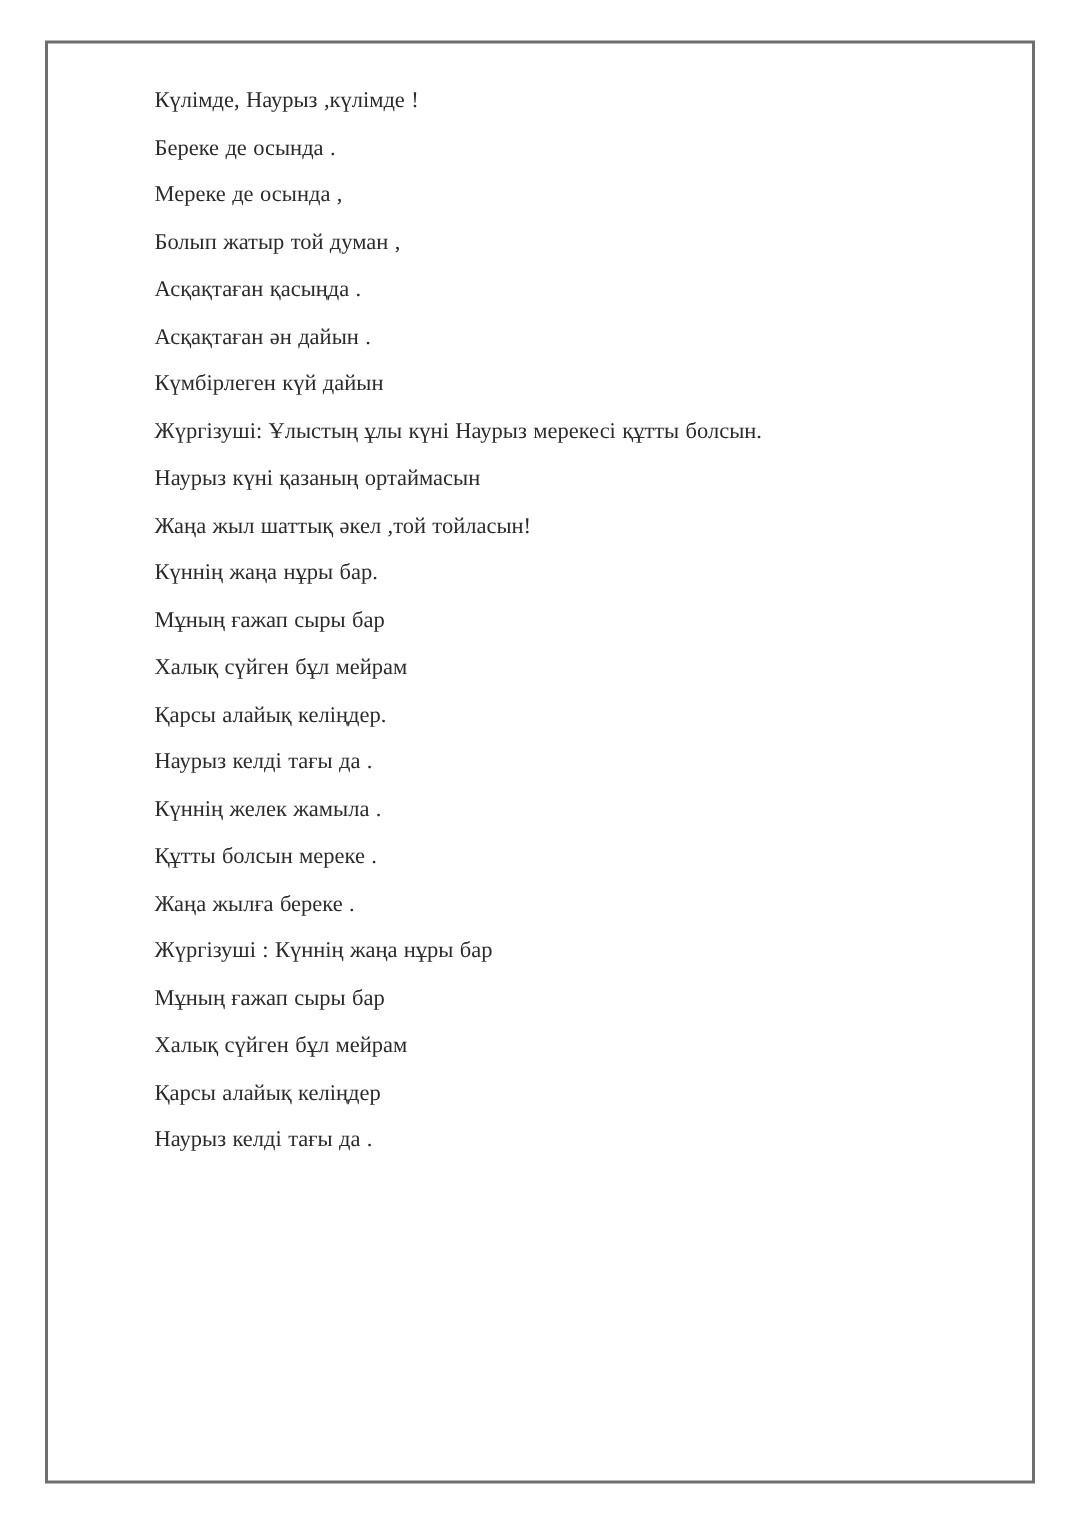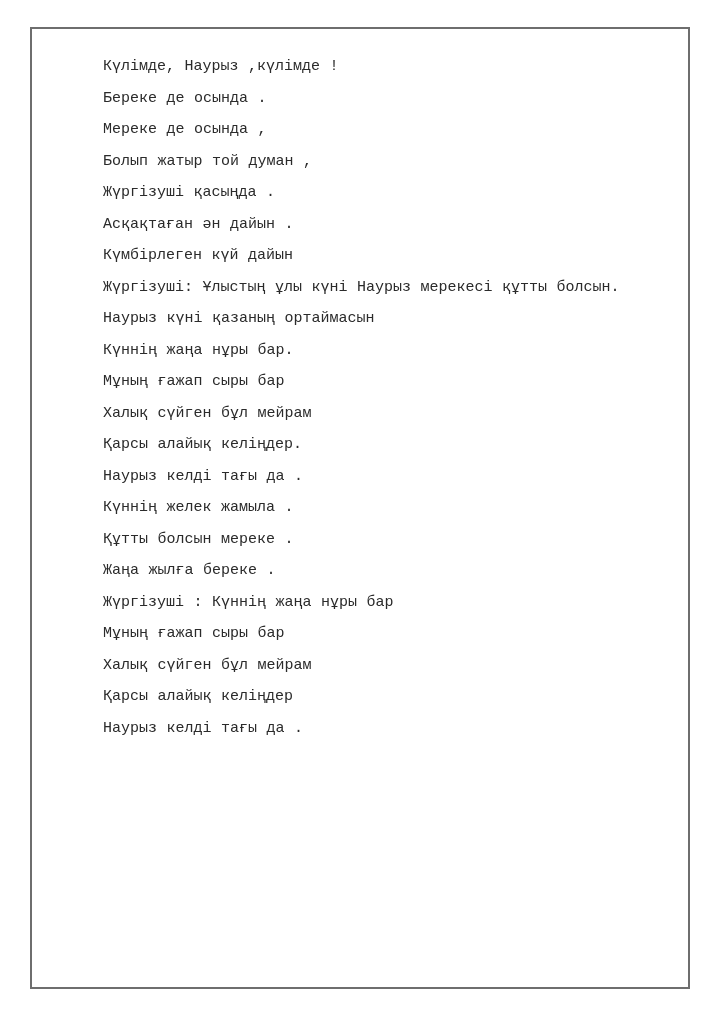--- a/index.html
+++ b/index.html
@@ -8,21 +8,21 @@
     background: #ffffff;
     width: 724px;
     height: 1024px;
     overflow: hidden;
   }
   .canvas {
     position: relative;
     width: 724px;
     height: 1024px;
     background: #ffffff;
-    font-family: Liberation Mono, monospace;
+    font-family: Liberation Serif, serif;
   }
   .page-frame {
     position: absolute;
     left: 30px;
     top: 27px;
     width: 660px;
     height: 962px;
     border: 2px solid #6e6e6e;
     background: #ffffff;
     box-sizing: border-box;
@@ -47,25 +47,26 @@
 <body>
 
 <div class="canvas">
   <div class="page-frame"></div>
   <div class="doc-content">
 
   <p class="para">Күлімде, Наурыз ,күлімде !</p>
       <p class="para">Береке де осында .</p>
       <p class="para">Мереке де осында ,</p>
       <p class="para">Болып жатыр той думан ,</p>
-      <p class="para">Жүргізуші қасыңда .</p>
+      <p class="para">Асқақтаған қасыңда .</p>
       <p class="para">Асқақтаған ән дайын .</p>
       <p class="para">Күмбірлеген күй дайын</p>
       <p class="para">Жүргізуші: Ұлыстың ұлы күні Наурыз мерекесі құтты болсын.</p>
       <p class="para">Наурыз күні қазаның ортаймасын</p>
+      <p class="para">Жаңа жыл шаттық әкел ,той тойласын!</p>
       <p class="para">Күннің жаңа нұры бар.</p>
       <p class="para">Мұның ғажап сыры бар</p>
       <p class="para">Халық сүйген бұл мейрам</p>
       <p class="para">Қарсы алайық келіңдер.</p>
       <p class="para">Наурыз келді тағы да .</p>
       <p class="para">Күннің желек жамыла .</p>
       <p class="para">Құтты болсын мереке .</p>
       <p class="para">Жаңа жылға береке .</p>
       <p class="para">Жүргізуші : Күннің жаңа нұры бар</p>
       <p class="para">Мұның ғажап сыры бар</p>

